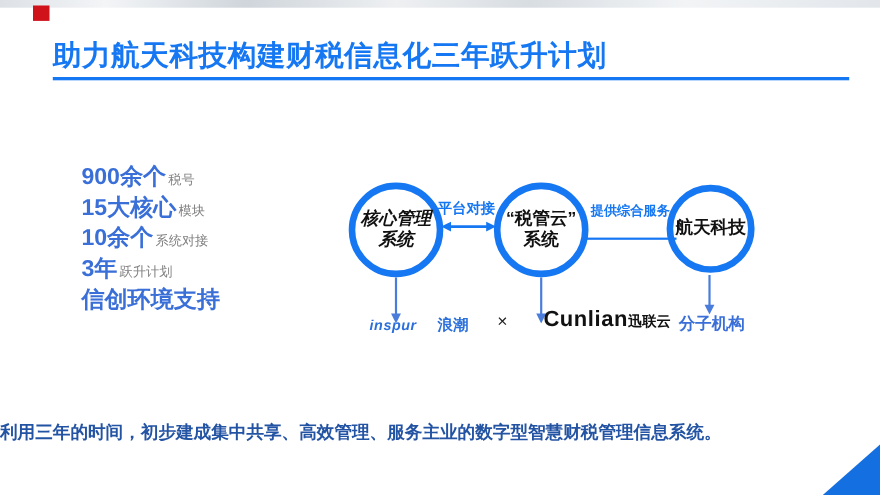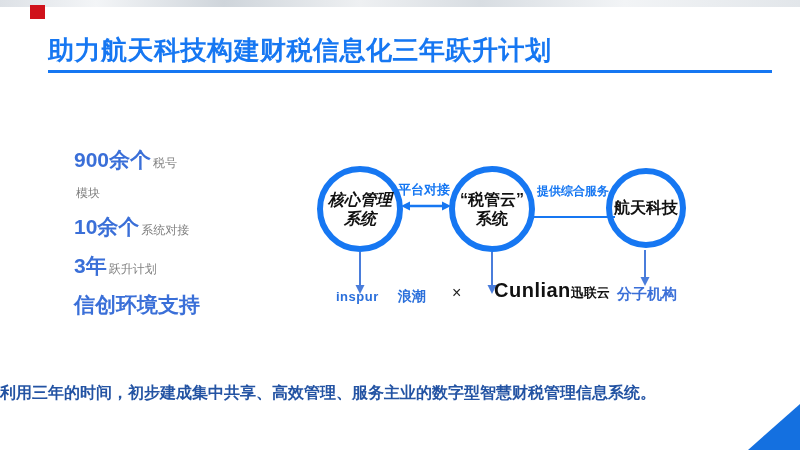--- a/index.html
+++ b/index.html
@@ -11,21 +11,21 @@
     position:absolute;left:0;top:0;width:800px;height:7px;
     background:linear-gradient(90deg,#dde1e6 0%,#f3f5f7 12%,#cfd5db 28%,#eef0f2 45%,#d8dde2 60%,#f2f4f6 78%,#e2e6ea 100%);
   }
   .red-square{position:absolute;left:30px;top:5px;width:15px;height:14px;background:#d0121b;}
   .title{
     position:absolute;left:48px;top:33px;margin:0;
     font-size:26px;font-weight:bold;color:#1677f2;letter-spacing:0.5px;white-space:nowrap;
   }
   .title-rule{position:absolute;left:48px;top:70px;width:724px;height:3px;background:#1677f2;}
 
-  .stats{position:absolute;left:74px;top:146px;display:flex;flex-direction:column;gap:11px;}
+  .stats{position:absolute;left:74px;top:146px;display:flex;flex-direction:column;}
   .stat{display:flex;align-items:baseline;white-space:nowrap;}
   .stat-value{font-size:21px;font-weight:bold;color:#3a6fd8;}
   .stat-label{font-size:12px;color:#808080;margin-left:2px;text-align:right;}
 
   .diagram-heading{
     position:absolute;left:386px;top:140px;width:160px;text-align:center;
     font-size:15px;font-weight:bold;color:#1677f2;white-space:nowrap;
   }
   .circle{
     position:absolute;box-sizing:border-box;border:6px solid #1677f2;border-radius:50%;
@@ -46,21 +46,21 @@
     position:absolute;left:531px;top:183px;width:84px;text-align:center;
     font-size:12px;font-weight:bold;color:#1677f2;white-space:nowrap;
     border-bottom:2px solid #1677f2;padding-bottom:16px;
   }
   .down-arrow{position:absolute;}
   .down-arrow.a1{left:354px;top:252px;}
   .down-arrow.a2{left:486px;top:252px;}
   .down-arrow.a3{left:639px;top:250px;}
 
   .inspur-logo{position:absolute;left:336px;top:287px;color:#2a6fdb;white-space:nowrap;}
-  .inspur-en{font-size:13px;font-weight:bold;letter-spacing:0.5px;}
+  .inspur-en{font-size:13px;font-weight:bold;font-style:italic;letter-spacing:0.5px;}
   .inspur-cn{font-size:14px;font-weight:bold;margin-left:19px;}
   .multiply-sign{position:absolute;left:452px;top:284px;font-size:16px;color:#222222;}
   .cunlian-logo{position:absolute;left:494px;top:279px;color:#111111;white-space:nowrap;}
   .cunlian-en{font-size:20px;font-weight:bold;letter-spacing:0.5px;}
   .cunlian-cn{font-size:13px;font-weight:bold;}
   .branch-label{position:absolute;left:617px;top:285px;font-size:15px;font-weight:bold;color:#3a6fd8;white-space:nowrap;}
 
   .footer{
     position:absolute;left:0;top:383px;width:800px;margin:0;
     font-size:16px;font-weight:bold;color:#2353a3;white-space:nowrap;
@@ -79,20 +79,21 @@
 
   <h1 class="title">助力航天科技构建财税信息化三年跃升计划</h1>
   <div class="title-rule"></div>
 
   <div class="stats">
     <div class="stat">
       <span class="stat-value">900余个</span>
       <span class="stat-label">税号</span>
     </div>
     <div class="stat">
+      <span class="stat-value">15大核心</span>
       <span class="stat-label">模块</span>
     </div>
     <div class="stat">
       <span class="stat-value">10余个</span>
       <span class="stat-label">系统对接</span>
     </div>
     <div class="stat">
       <span class="stat-value">3年</span>
       <span class="stat-label">跃升计划</span>
     </div>

